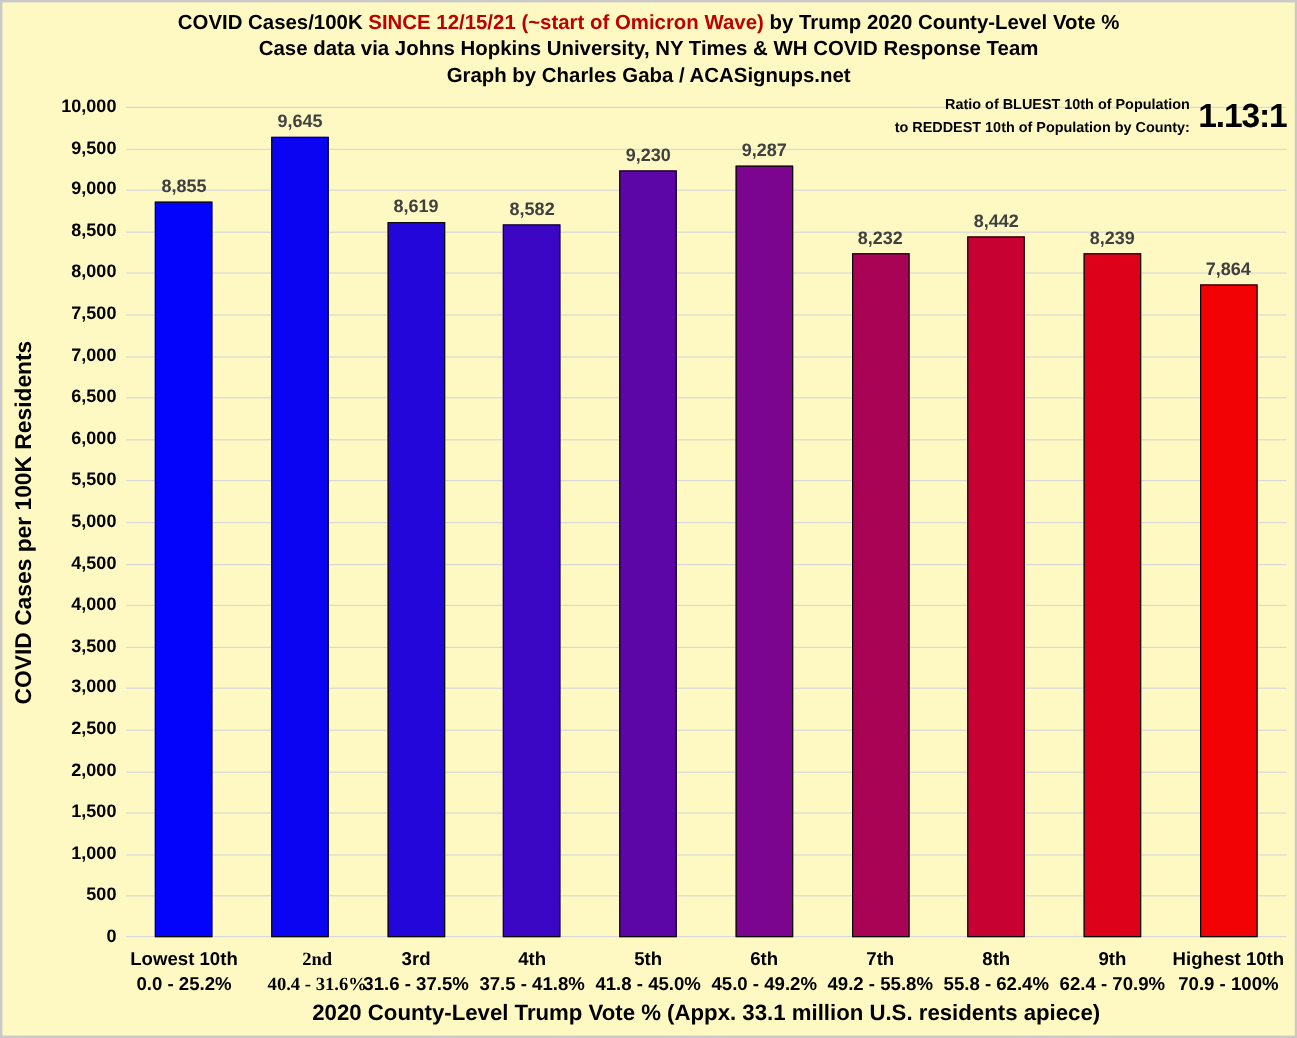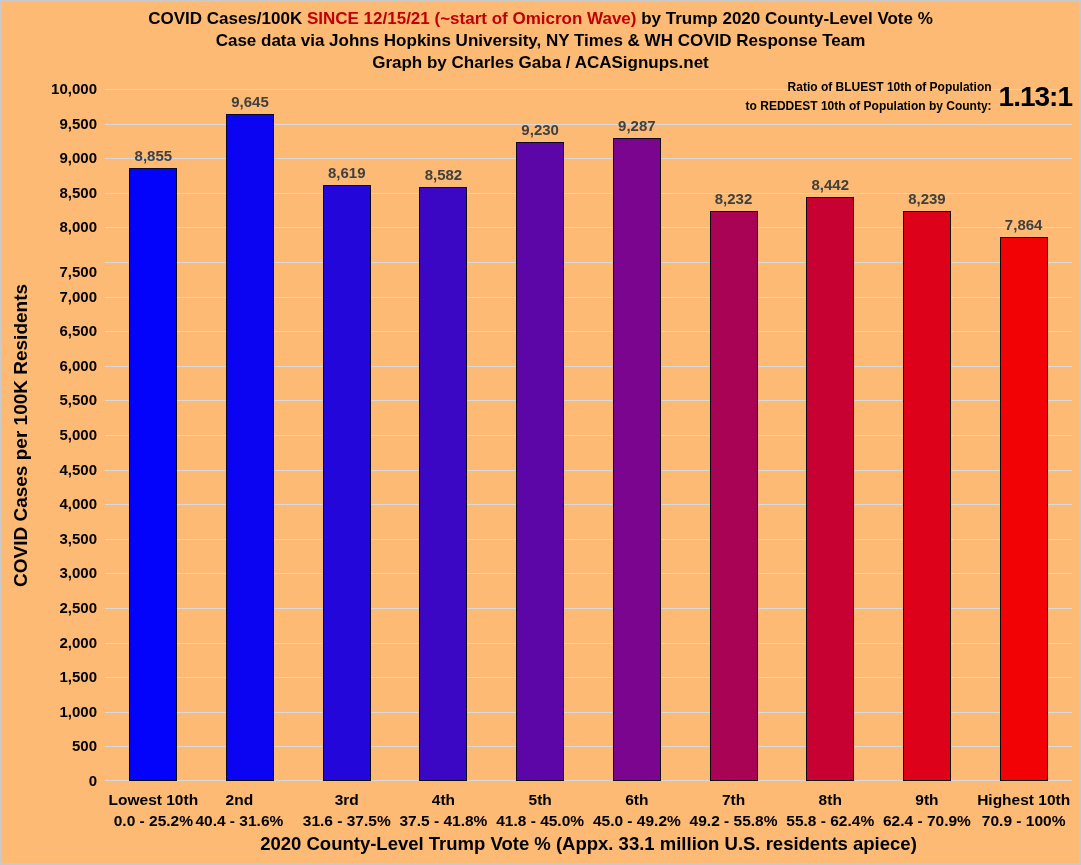--- a/index.html
+++ b/index.html
@@ -1,21 +1,21 @@
 <!DOCTYPE html>
 <html><head>
 <meta charset="utf-8">
 <style>
   html, body { margin: 0; padding: 0; background: #e8e8e8; }
   * { box-sizing: border-box; }
   .frame {
     position: relative;
     width: 1081px;
     height: 865px;
-    background: #fdba74;
+    background: #fef9c3;
     border: 2px solid #c9c9c9;
     font-family: "Liberation Sans", sans-serif;
     overflow: hidden;
   }
   
   .titles {
     position: absolute;
     top: 6px; left: 0; width: 100%;
     text-align: center;
     font-weight: bold;
@@ -144,21 +144,21 @@
       <div class="y-tick-label" style="top: 597px;">2,500</div>
       <div class="y-tick-label" style="top: 562px;">3,000</div>
       <div class="y-tick-label" style="top: 528px;">3,500</div>
       <div class="y-tick-label" style="top: 493px;">4,000</div>
       <div class="y-tick-label" style="top: 459px;">4,500</div>
       <div class="y-tick-label" style="top: 424px;">5,000</div>
       <div class="y-tick-label" style="top: 389px;">5,500</div>
       <div class="y-tick-label" style="top: 355px;">6,000</div>
       <div class="y-tick-label" style="top: 320px;">6,500</div>
       <div class="y-tick-label" style="top: 286px;">7,000</div>
-      <div class="y-tick-label" style="top: 261px; padding-left: 37px;">7,500</div>
+      <div class="y-tick-label" style="top: 251px; padding-left: 37px;">7,500</div>
       <div class="y-tick-label" style="top: 216px;">8,000</div>
       <div class="y-tick-label" style="top: 182px;">8,500</div>
       <div class="y-tick-label" style="top: 147px;">9,000</div>
       <div class="y-tick-label" style="top: 113px;">9,500</div>
       <div class="y-tick-label" style="top: 78px;">10,000</div>
     </div>
 
   <div class="plot-area">
       <div class="gridline" style="top: 691px; background: rgb(217, 217, 217);"></div>
       <div class="gridline" style="top: 657px; background: rgb(217, 217, 217);"></div>
@@ -229,21 +229,21 @@
       <div>to REDDEST 10th of Population by County:</div>
     </div>
     <div class="ratio-value">1.13:1</div>
   </div>
 
   <div class="x-labels">
       <div class="x-tick" style="left: 0px; width: 96.7px;">
         <div class="x-tick-name">Lowest 10th</div>
         <div class="x-tick-range">0.0 - 25.2%</div>
       </div>
-      <div class="x-tick" style="left: 86px; width: 96.7px;">
+      <div class="x-tick" style="left: 111px; width: 96.7px; font-family: Liberation Serif, serif;">
         <div class="x-tick-name">2nd</div>
         <div class="x-tick-range">40.4 - 31.6%</div>
       </div>
       <div class="x-tick" style="left: 193.4px; width: 96.7px;">
         <div class="x-tick-name">3rd</div>
         <div class="x-tick-range">31.6 - 37.5%</div>
       </div>
       <div class="x-tick" style="left: 290.1px; width: 96.7px;">
         <div class="x-tick-name">4th</div>
         <div class="x-tick-range">37.5 - 41.8%</div>

